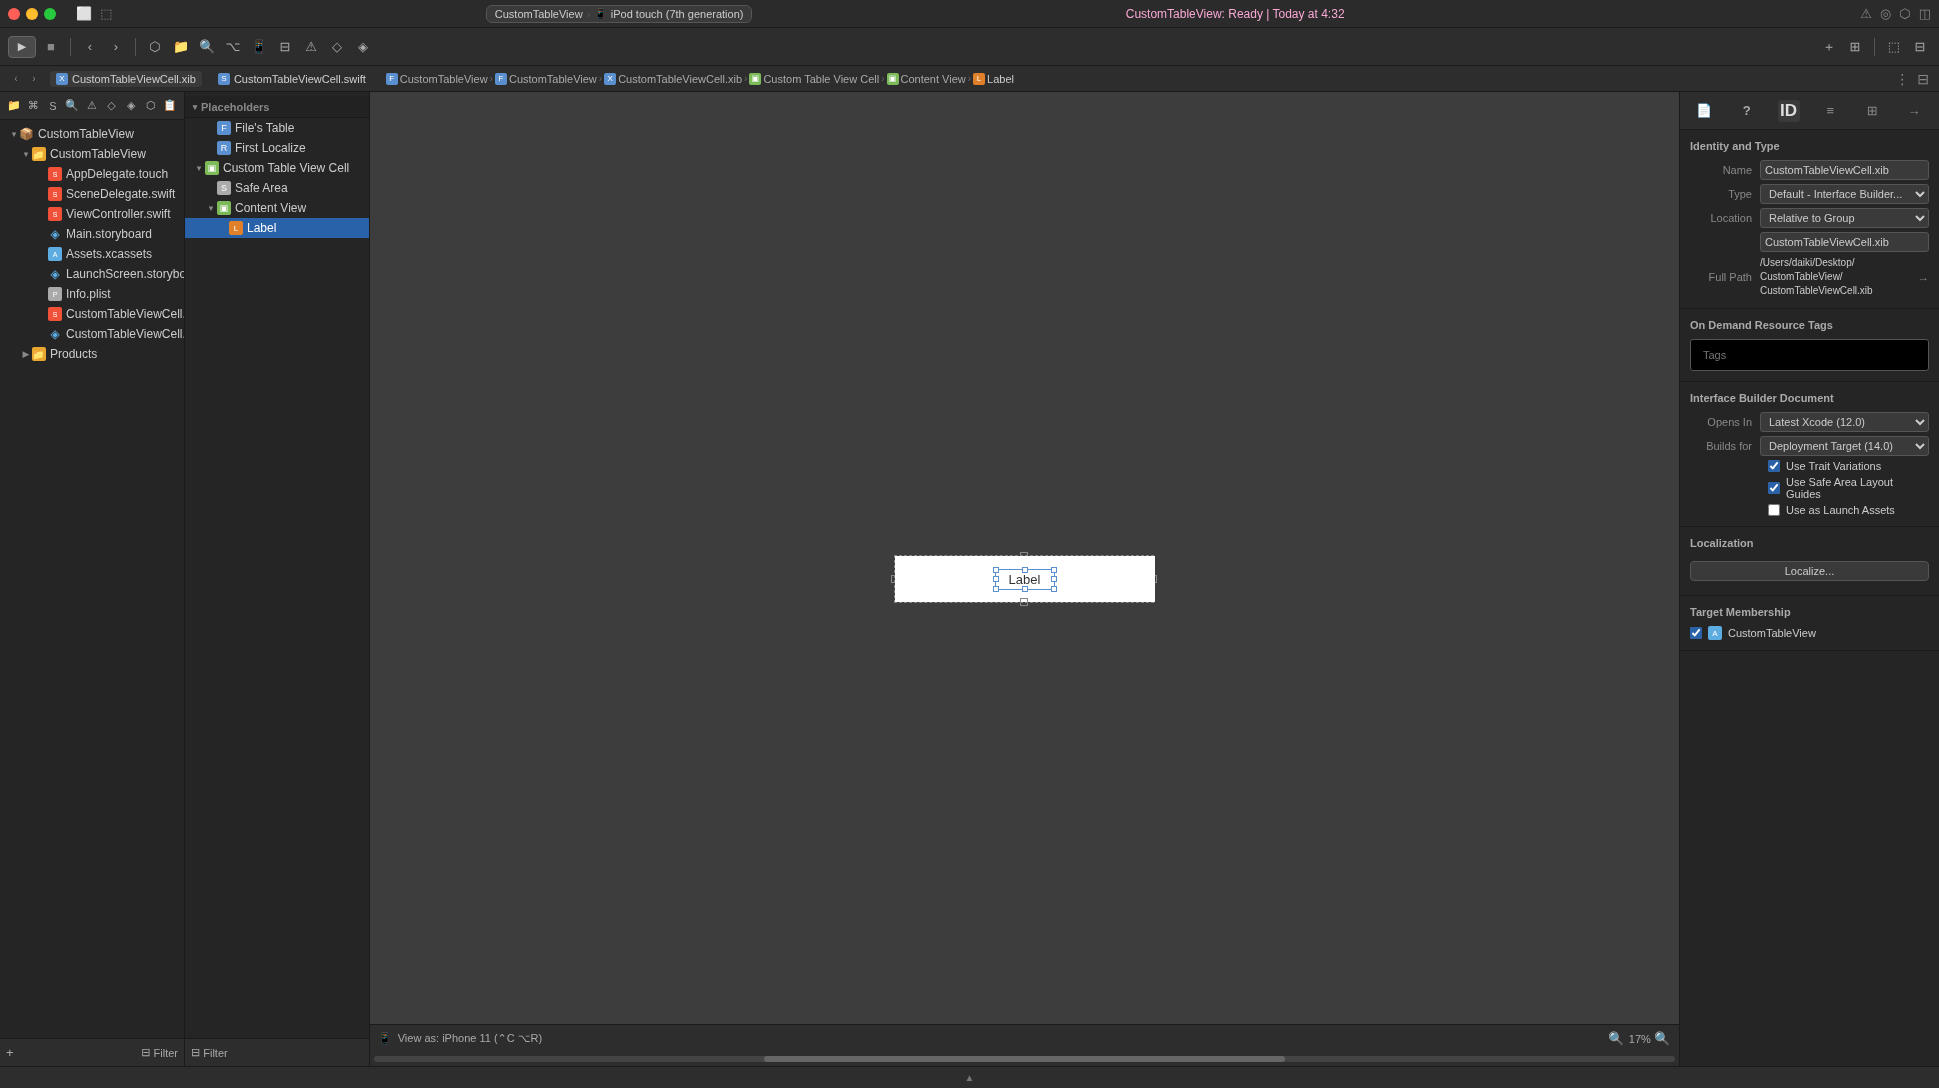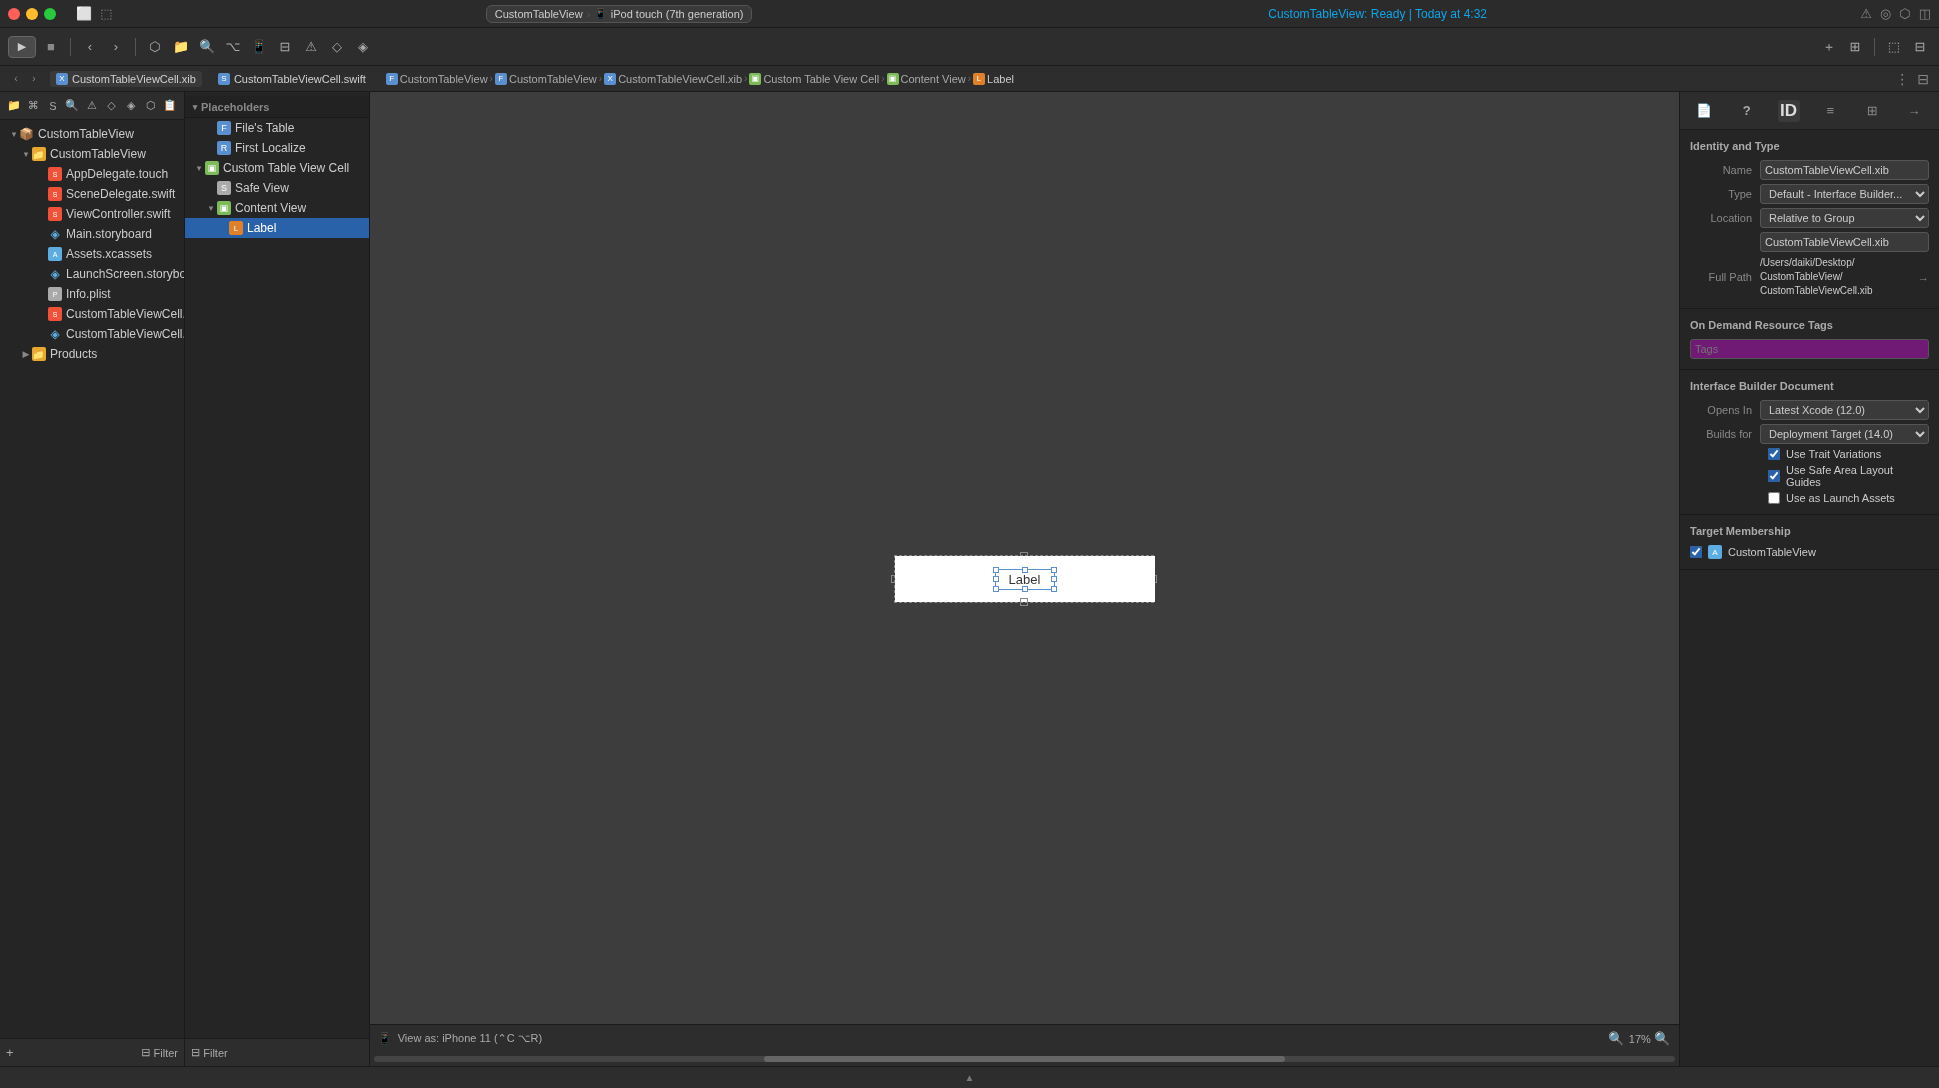--- a/index.html
+++ b/index.html
@@ -36,23 +36,23 @@
       height: 12px;
       border-radius: 50%;
     }
     .traffic-light.red { background: #ff5f56; }
     .traffic-light.yellow { background: #ffbd2e; }
     .traffic-light.green { background: #27c93f; }
     .title-bar-center {
       flex: 1;
       display: flex;
       align-items: center;
-      justify-content: flex-end;
+      justify-content: flex-start;
       gap: 8px;
-      color: #0ea5e9;
+      color: #f9a8d4;
       font-size: 12px;
     }
     .title-bar-icons {
       display: flex;
       gap: 8px;
       align-items: center;
     }
     .title-bar-icon {
       color: #888;
       font-size: 13px;
@@ -636,27 +636,27 @@
       background: #3a3a3a;
       border: 1px solid #555;
       border-radius: 3px;
       color: #ccc;
       font-size: 11px;
       padding: 2px 4px;
       height: 20px;
     }
     .inspector-field-wide {
       width: 100%;
-      background: #701a75;
+      background: #000000;
       border: 1px solid #555;
       border-radius: 3px;
       color: #ccc;
       font-size: 11px;
-      padding: 2px 4px;
-      height: 20px;
+      padding: 2px 12px;
+      height: 32px;
       box-sizing: border-box;
     }
     .inspector-select {
       flex: 1;
       background: #3a3a3a;
       border: 1px solid #555;
       border-radius: 3px;
       color: #ccc;
       font-size: 11px;
       padding: 2px 4px;
@@ -967,21 +967,21 @@
         <span class="outline-indent" style="width:4px"></span>
         <span class="outline-toggle">▾</span>
         <span class="outline-icon cell">▣</span>
         <span>Custom Table View Cell</span>
       </div>
 
       <div class="outline-item">
         <span class="outline-indent" style="width:16px"></span>
         <span class="outline-toggle" style="width:12px"></span>
         <span class="outline-icon safearea">S</span>
-        <span>Safe View</span>
+        <span>Safe Area</span>
       </div>
 
       <div class="outline-item">
         <span class="outline-indent" style="width:16px"></span>
         <span class="outline-toggle">▾</span>
         <span class="outline-icon view">▣</span>
         <span>Content View</span>
       </div>
 
       <div class="outline-item selected">
@@ -1120,20 +1120,24 @@
         <div class="checkbox-row checkbox-group">
           <input type="checkbox" class="inspector-checkbox" checked="" style="">
           <span class="inspector-checkbox-label">Use Safe Area Layout Guides</span>
         </div>
         <div class="checkbox-row checkbox-group">
           <input type="checkbox" class="inspector-checkbox" style="">
           <span class="inspector-checkbox-label">Use as Launch Assets</span>
         </div>
       </div>
 
+      <div class="inspector-section">
+        <div class="inspector-section-title">Localization</div>
+        <button class="localize-btn">Localize...</button>
+      </div>
 
       <div class="inspector-section">
         <div class="inspector-section-title">Target Membership</div>
         <div class="target-membership-row">
           <input type="checkbox" class="target-checkbox" checked="" style="">
           <div class="target-icon">A</div>
           <span class="target-name">CustomTableView</span>
         </div>
       </div>
 

